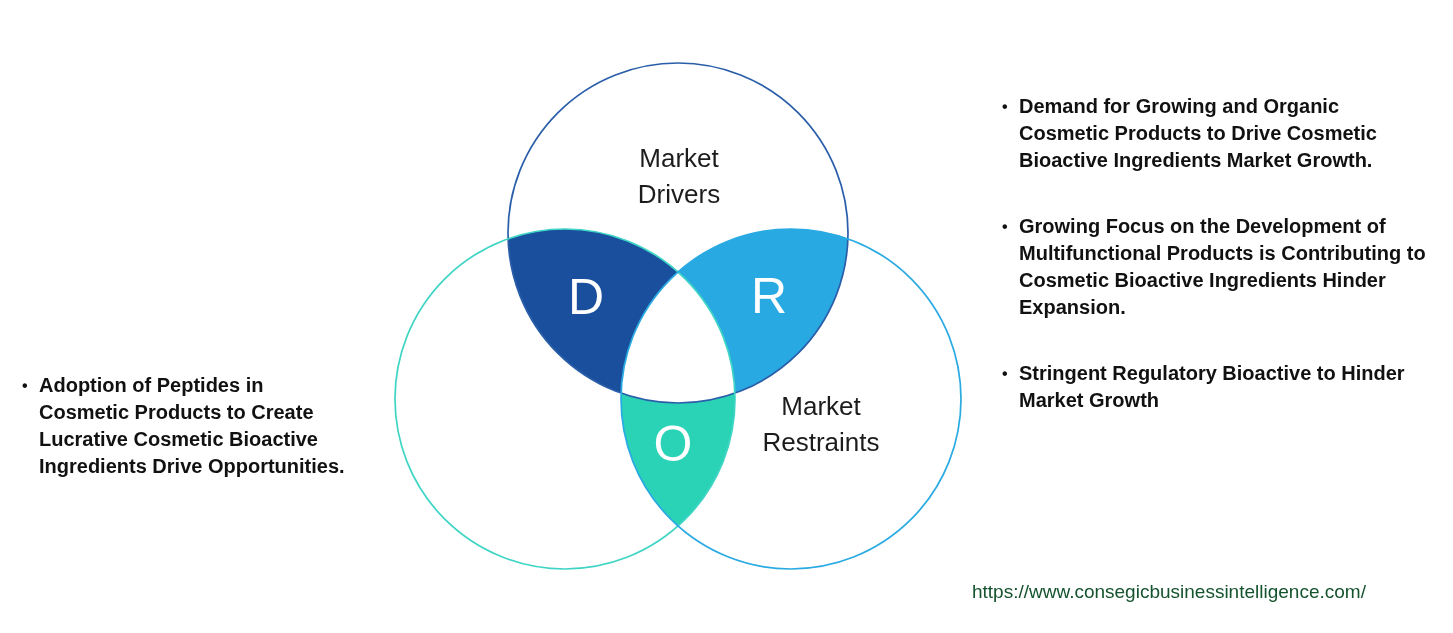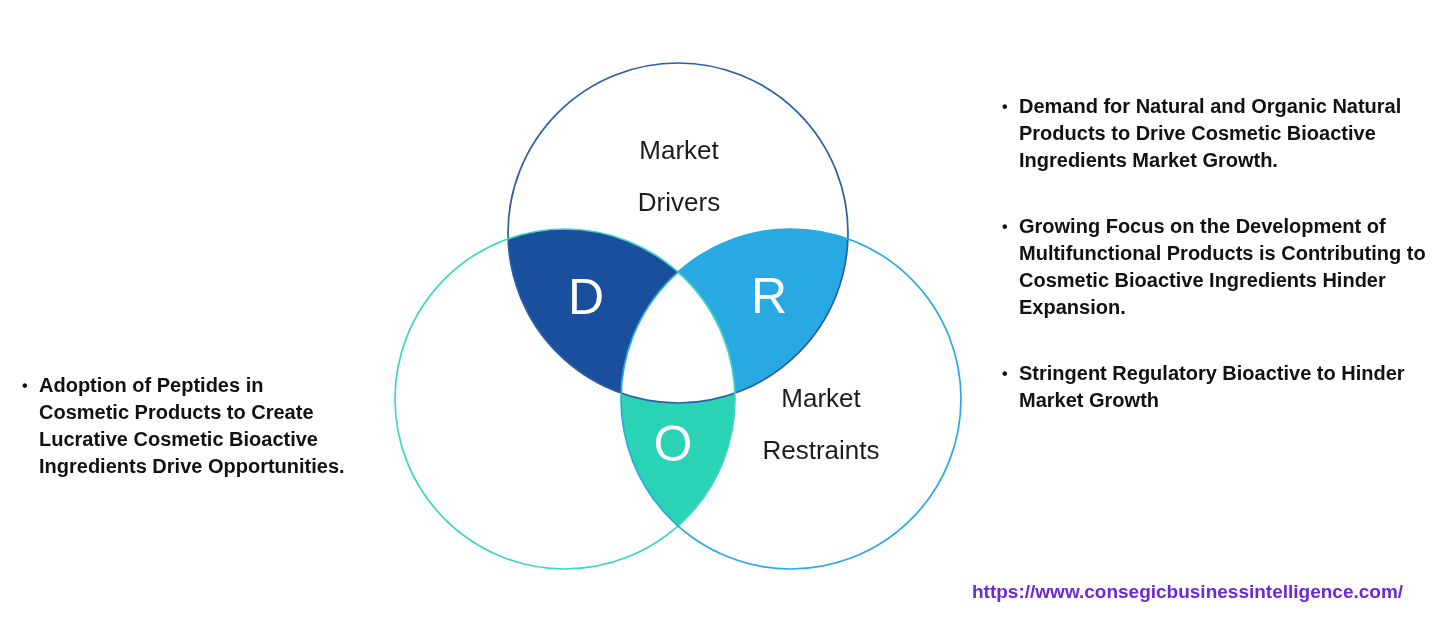--- a/index.html
+++ b/index.html
@@ -11,21 +11,21 @@
     font-family: "Liberation Sans", sans-serif;
     overflow: hidden;
   }
   .venn-svg { position: absolute; left: 0; top: 0; width: 1453px; height: 633px; }
 
   .circle-label {
     position: absolute;
     transform: translate(-50%, -50%);
     text-align: center;
     font-size: 26px;
-    line-height: 52px;
+    line-height: 36px;
     color: #1c1c1c;
     white-space: pre-line;
     font-weight: 400;
   }
   .region-letter {
     position: absolute;
     transform: translate(-50%, -50%);
     color: #ffffff;
     font-size: 50px;
     font-weight: 400;
@@ -51,22 +51,22 @@
     line-height: 27px;
     font-weight: 700;
   }
   .note .note-text { flex: 1; }
 
   .footer-url {
     position: absolute;
     left: 972px;
     top: 581px;
     font-size: 19px;
-    color: #6d28d9;
-    font-weight: 700;
+    color: #14532d;
+    font-weight: 400;
     cursor: pointer;
   }
 </style>
 </head>
 <body>
 
 <div class="canvas">
 
   <svg class="venn-svg" viewBox="0 0 1453 633" xmlns="http://www.w3.org/2000/svg">
     <defs>
@@ -124,21 +124,21 @@
   <div class="notes notes-left">
     <div class="note">
       <span class="marker">•</span>
       <span class="note-text">Adoption of Peptides in Cosmetic Products to Create Lucrative Cosmetic Bioactive Ingredients Drive Opportunities.</span>
     </div>
   </div>
 
   <div class="notes notes-right">
     <div class="note">
       <span class="marker">•</span>
-      <span class="note-text">Demand for Natural and Organic Natural Products to Drive Cosmetic Bioactive Ingredients Market Growth.</span>
+      <span class="note-text">Demand for Growing and Organic Cosmetic Products to Drive Cosmetic Bioactive Ingredients Market Growth.</span>
     </div>
     <div class="note">
       <span class="marker">•</span>
       <span class="note-text">Growing Focus on the Development of Multifunctional Products is Contributing to Cosmetic Bioactive Ingredients Hinder Expansion.</span>
     </div>
     <div class="note">
       <span class="marker">•</span>
       <span class="note-text">Stringent Regulatory Bioactive to Hinder Market Growth</span>
     </div>
   </div>

